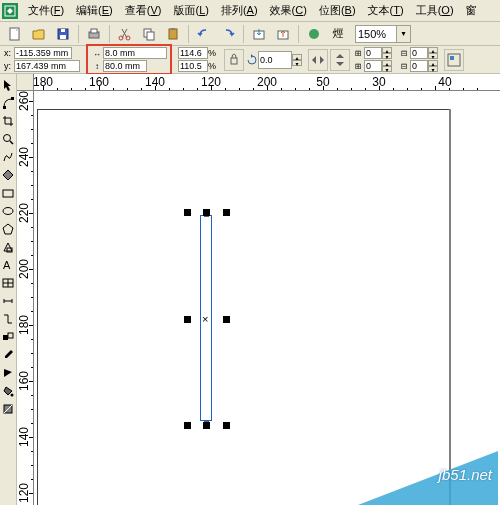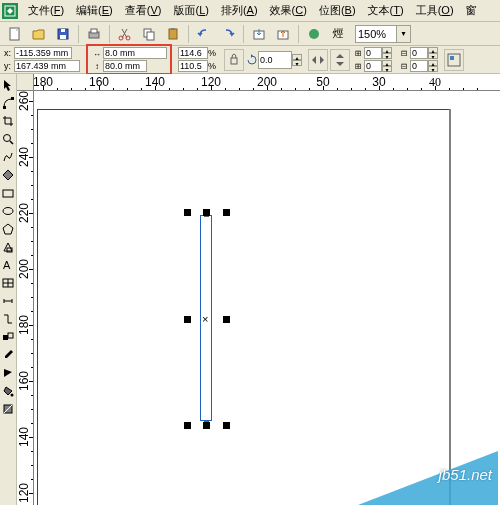--- a/index.html
+++ b/index.html
@@ -416,21 +416,21 @@
         <div class="ruler-tick" style="left: 289px;">50</div>
         <div class="tick-line" style="left: 289px;"></div>
         <div class="tick-line minor" style="left: 303px;"></div>
         <div class="tick-line minor" style="left: 317px;"></div>
         <div class="tick-line minor" style="left: 331px;"></div>
         <div class="ruler-tick" style="left: 345px;">30</div>
         <div class="tick-line" style="left: 345px;"></div>
         <div class="tick-line minor" style="left: 359px;"></div>
         <div class="tick-line minor" style="left: 373px;"></div>
         <div class="tick-line minor" style="left: 387px;"></div>
-        <div class="ruler-tick" style="left: 401px; font-family: Liberation Serif, serif;">40</div>
+        <div class="ruler-tick" style="left: 411px;">40</div>
         <div class="tick-line" style="left: 401px;"></div>
         <div class="tick-line minor" style="left: 415px;"></div>
         <div class="tick-line minor" style="left: 429px;"></div>
         <div class="tick-line minor" style="left: 443px;"></div>
       </div>
     <div class="vruler" id="vruler">
         <div class="ruler-tick" style="top: 10px;">260</div>
         <div class="tick-line" style="top: 10px;"></div>
         <div class="tick-line minor" style="top: 24px;"></div>
         <div class="tick-line minor" style="top: 38px;"></div>

